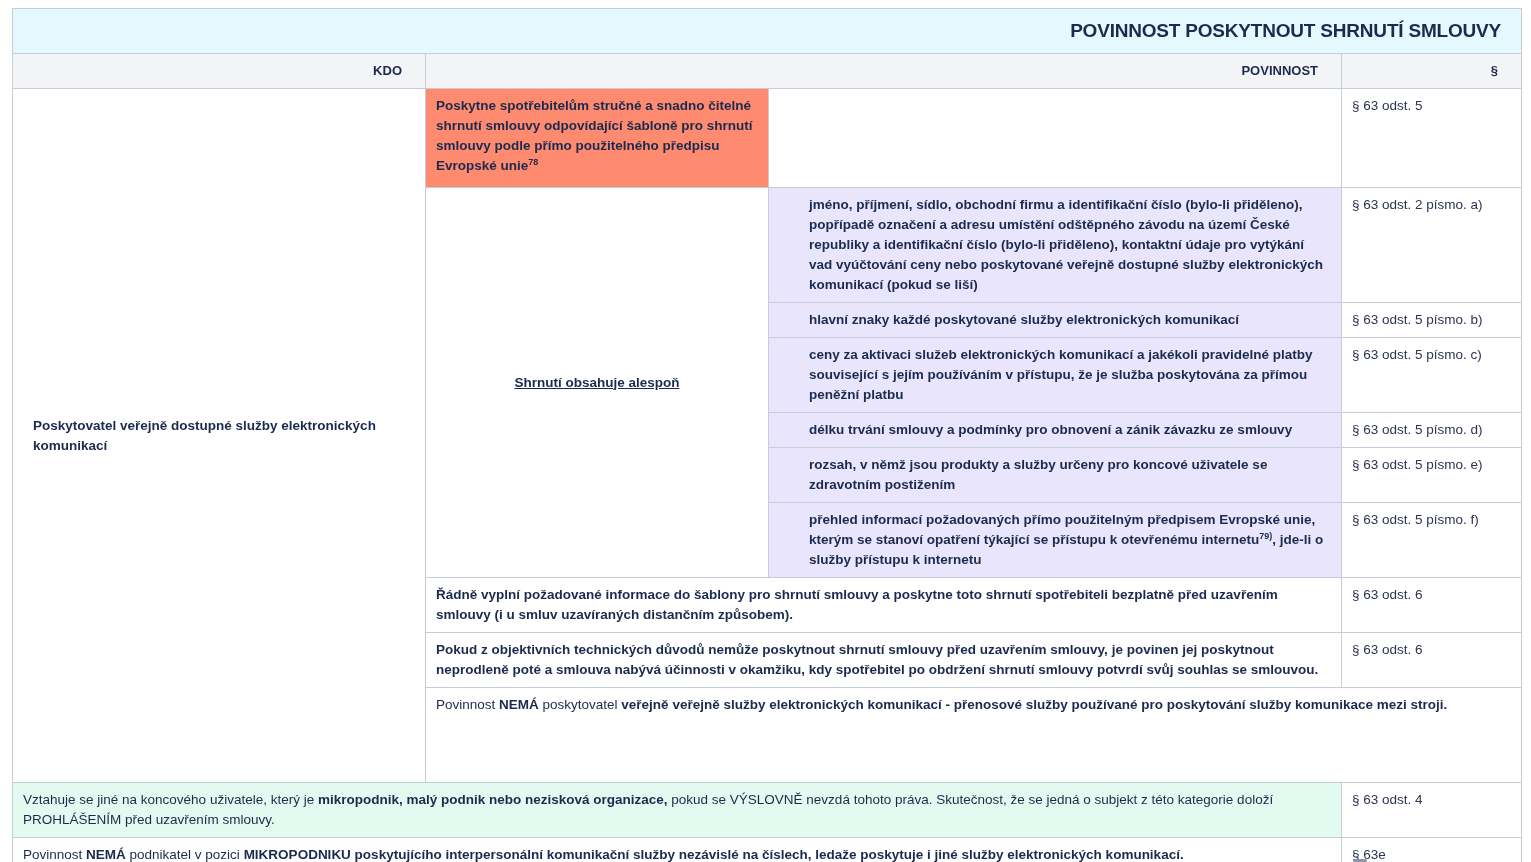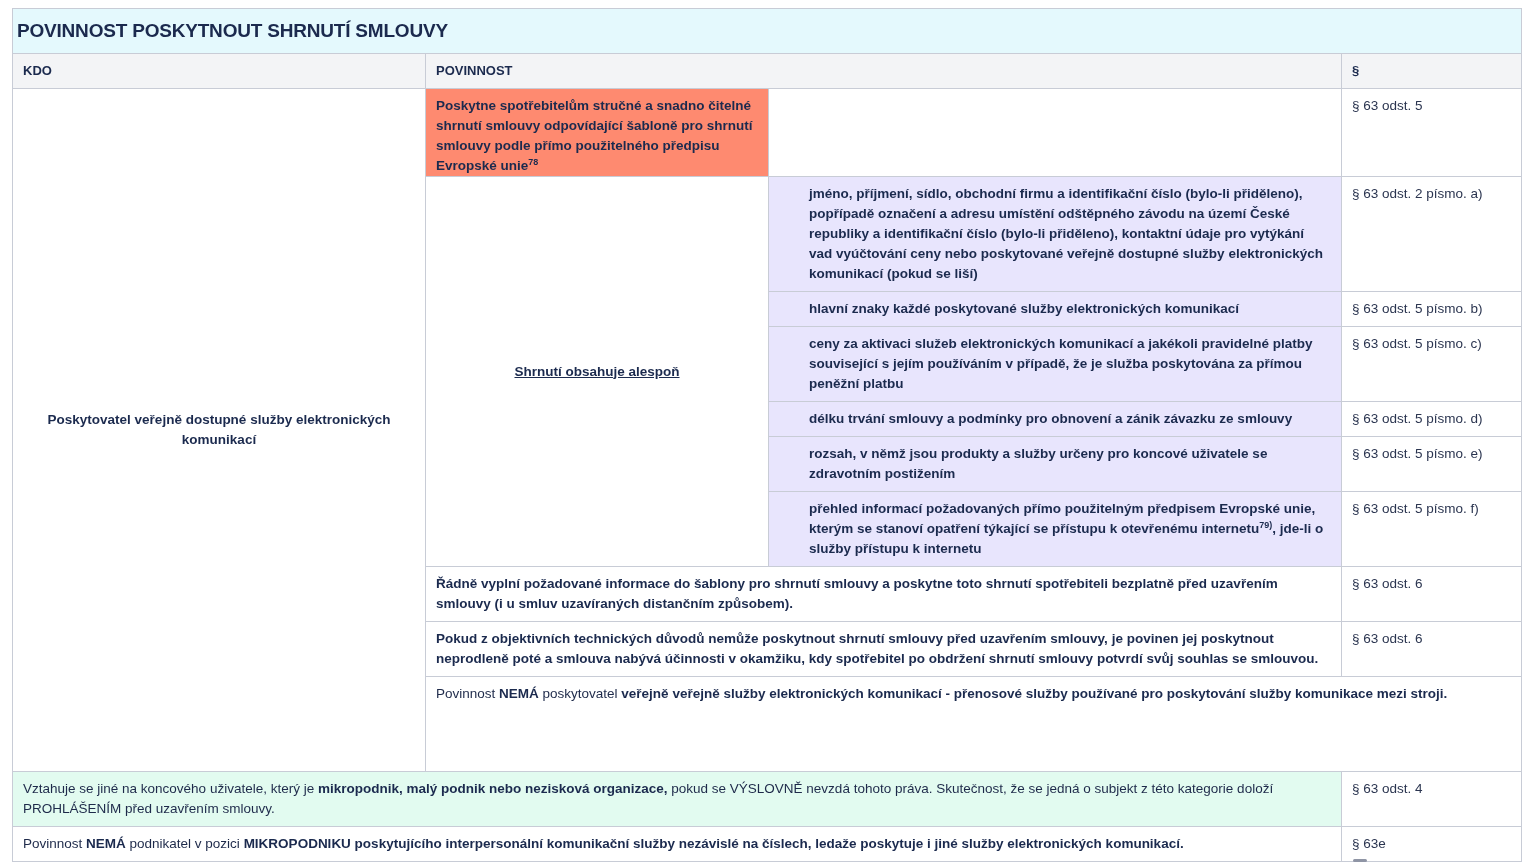--- a/index.html
+++ b/index.html
@@ -16,54 +16,54 @@
     font-size: 13.5px;
     line-height: 20px;
   }
   td, th {
     border: 1px solid #c8ccd6;
     vertical-align: top;
     padding: 7px 10px;
   }
   .title-cell {
     background: #e4f9fd;
-    text-align: left;
+    text-align: right;
     font-weight: bold;
     font-size: 19px;
     color: #1b2a4e;
     height: 30px;
     vertical-align: middle;
-    padding: 7px 4px;
+    padding: 7px 20px;
     letter-spacing: -0.2px;
   }
   .head-cell {
     background: #f3f4f6;
-    text-align: left;
+    text-align: right;
     font-weight: bold;
     font-size: 13px;
     color: #1b2a4e;
     height: 20px;
     vertical-align: middle;
-    padding: 7px 10px;
+    padding: 7px 23px;
   }
   .kdo-cell {
-    text-align: center;
+    text-align: left;
     vertical-align: middle;
     font-weight: bold;
     padding: 0 20px;
     color: #1b2a4e;
   }
   .mid-cell {
     text-align: center;
     vertical-align: middle;
     font-weight: bold;
     color: #1b2a4e;
     text-decoration: underline;
   }
-  .salmon { background: #fe8a70; font-weight: bold; color: #1b2a4e; padding: 7px 10px 0 10px; }
+  .salmon { background: #fe8a70; font-weight: bold; color: #1b2a4e; padding: 7px 10px 11px 10px; }
   .lavender { background: #e8e5fd; font-weight: bold; color: #1b2a4e; padding-left: 40px; }
   .bold { font-weight: bold; color: #1b2a4e; }
   .law { text-align: left; color: #2b3550; font-weight: normal; }
   .mint { background: #e2fbf0; }
   .plain { color: #1e2a4a; }
   b { font-weight: bold; color: #1b2a4e; }
   sup { font-size: 9px; line-height: 0; vertical-align: super; }
   .scroll-nub {
     position: absolute; left: 1353px; top: 859px; width: 14px; height: 3px;
     background: #8f95a5; border-radius: 2px;
@@ -106,21 +106,21 @@
       <span>Shrnutí obsahuje alespoň</span>
     </td>
     <td class="lavender">jméno, příjmení, sídlo, obchodní firmu a identifikační číslo (bylo-li přiděleno), popřípadě označení a adresu umístění odštěpného závodu na území České republiky a identifikační číslo (bylo-li přiděleno), kontaktní údaje pro vytýkání vad vyúčtování ceny nebo poskytované veřejně dostupné služby elektronických komunikací (pokud se liší)</td>
     <td class="law">§ 63 odst. 2 písmo. a)</td>
   </tr>
   <tr>
     <td class="lavender">hlavní znaky každé poskytované služby elektronických komunikací</td>
     <td class="law">§ 63 odst. 5 písmo. b)</td>
   </tr>
   <tr>
-    <td class="lavender">ceny za aktivaci služeb elektronických komunikací a jakékoli pravidelné platby související s jejím používáním v případě, že je služba poskytována za přímou peněžní platbu</td>
+    <td class="lavender">ceny za aktivaci služeb elektronických komunikací a jakékoli pravidelné platby související s jejím používáním v přístupu, že je služba poskytována za přímou peněžní platbu</td>
     <td class="law">§ 63 odst. 5 písmo. c)</td>
   </tr>
   <tr>
     <td class="lavender">délku trvání smlouvy a podmínky pro obnovení a zánik závazku ze smlouvy</td>
     <td class="law">§ 63 odst. 5 písmo. d)</td>
   </tr>
   <tr>
     <td class="lavender">rozsah, v němž jsou produkty a služby určeny pro koncové uživatele se zdravotním postižením</td>
     <td class="law">§ 63 odst. 5 písmo. e)</td>
   </tr>

